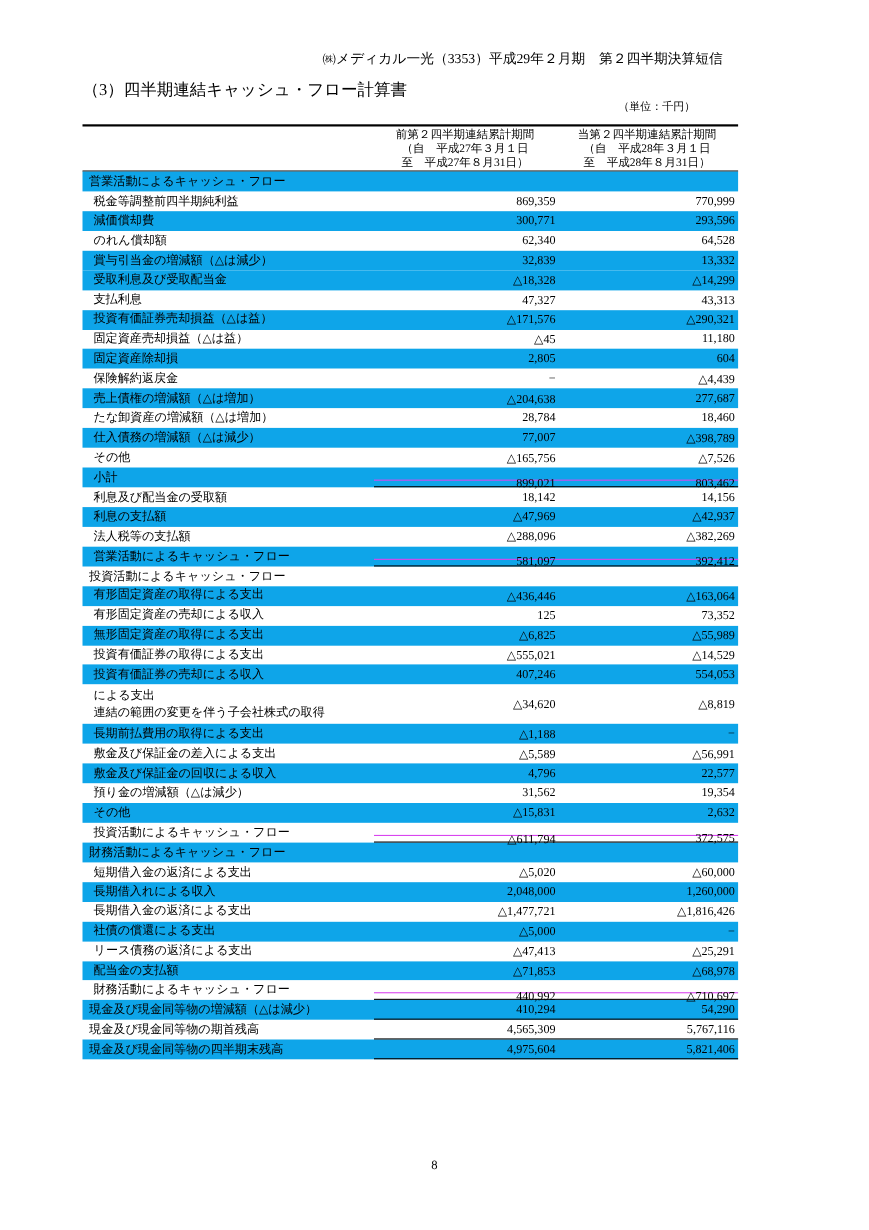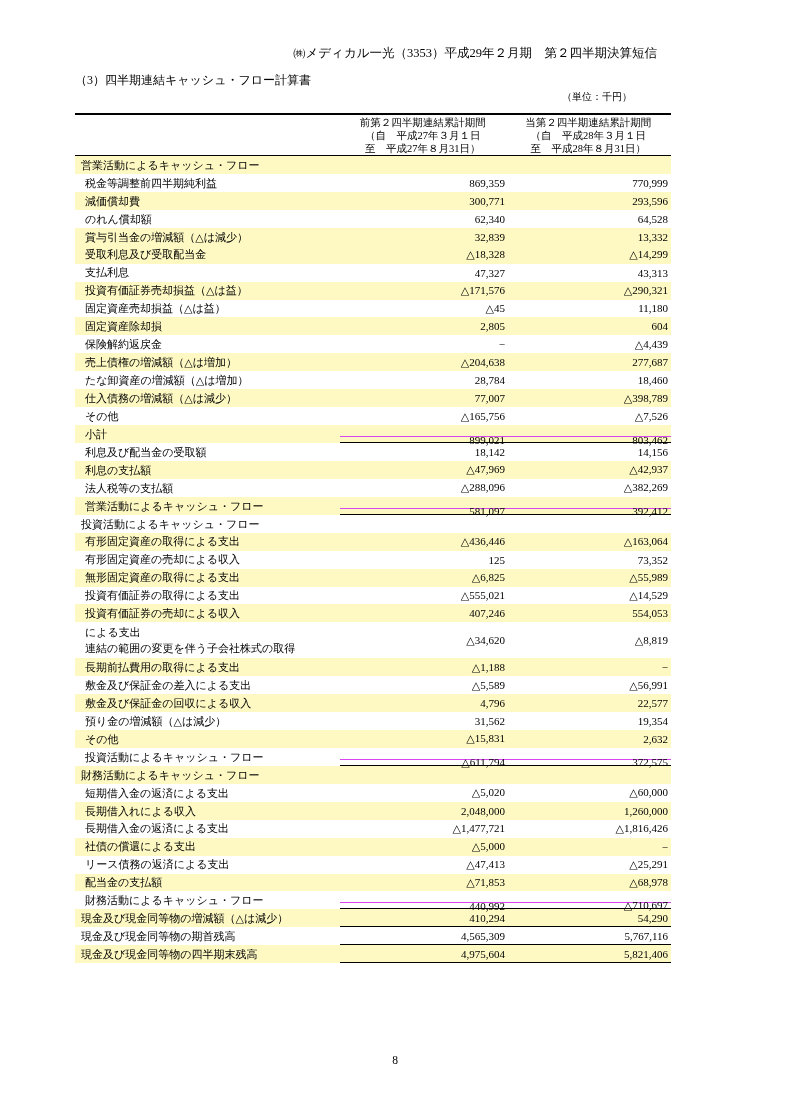--- a/index.html
+++ b/index.html
@@ -2,36 +2,36 @@
 <html><head>
 <meta charset="utf-8">
 <style>
   html,body{margin:0;padding:0;background:#fff;}
   .page{
     position:relative;width:752px;height:1118px;background:#ffffff;
     font-family:"Liberation Serif","DejaVu Serif",serif;color:#000;
     overflow:hidden;
   }
   .doc-header{position:absolute;top:45px;right:95px;font-size:12.5px;white-space:nowrap;}
-  .section-title{position:absolute;top:72px;left:75px;font-size:12px;white-space:nowrap;}
+  .section-title{position:absolute;top:72px;left:75px;font-size:15px;white-space:nowrap;}
   .unit-label{position:absolute;top:90px;right:120px;font-size:10px;white-space:nowrap;}
   .cf-table{
     position:absolute;left:75px;top:113px;width:596px;
     border-top:2px solid #000;
   }
   .thead{display:flex;border-bottom:1px solid #000;height:40px;}
   .th-spacer{width:265px;}
   .th-col{
     flex:1;display:flex;flex-direction:column;justify-content:center;
     text-align:center;font-size:10.5px;line-height:13px;white-space:nowrap;
   }
   .tbody{width:596px;}
   .row{display:flex;height:17.95px;font-size:11px;}
   .row.two{height:35.9px;}
-  .row.blue{background:#fef9c3;}
+  .row.blue{background:#0ea5e9;}
   .lbl{
     width:265px;box-sizing:border-box;padding-left:10px;
     display:flex;flex-direction:column;justify-content:center;
     line-height:16.4px;white-space:nowrap;
   }
   .row.section .lbl,.row.flush .lbl{padding-left:6px;}
   .row.section .lbl{width:100%;}
   .nums{width:331px;display:flex;box-sizing:border-box;}
   .nums.rt{border-top:1px solid #d946ef;margin-top:11px;}
   .nums.rb{border-bottom:1px solid #000;}

